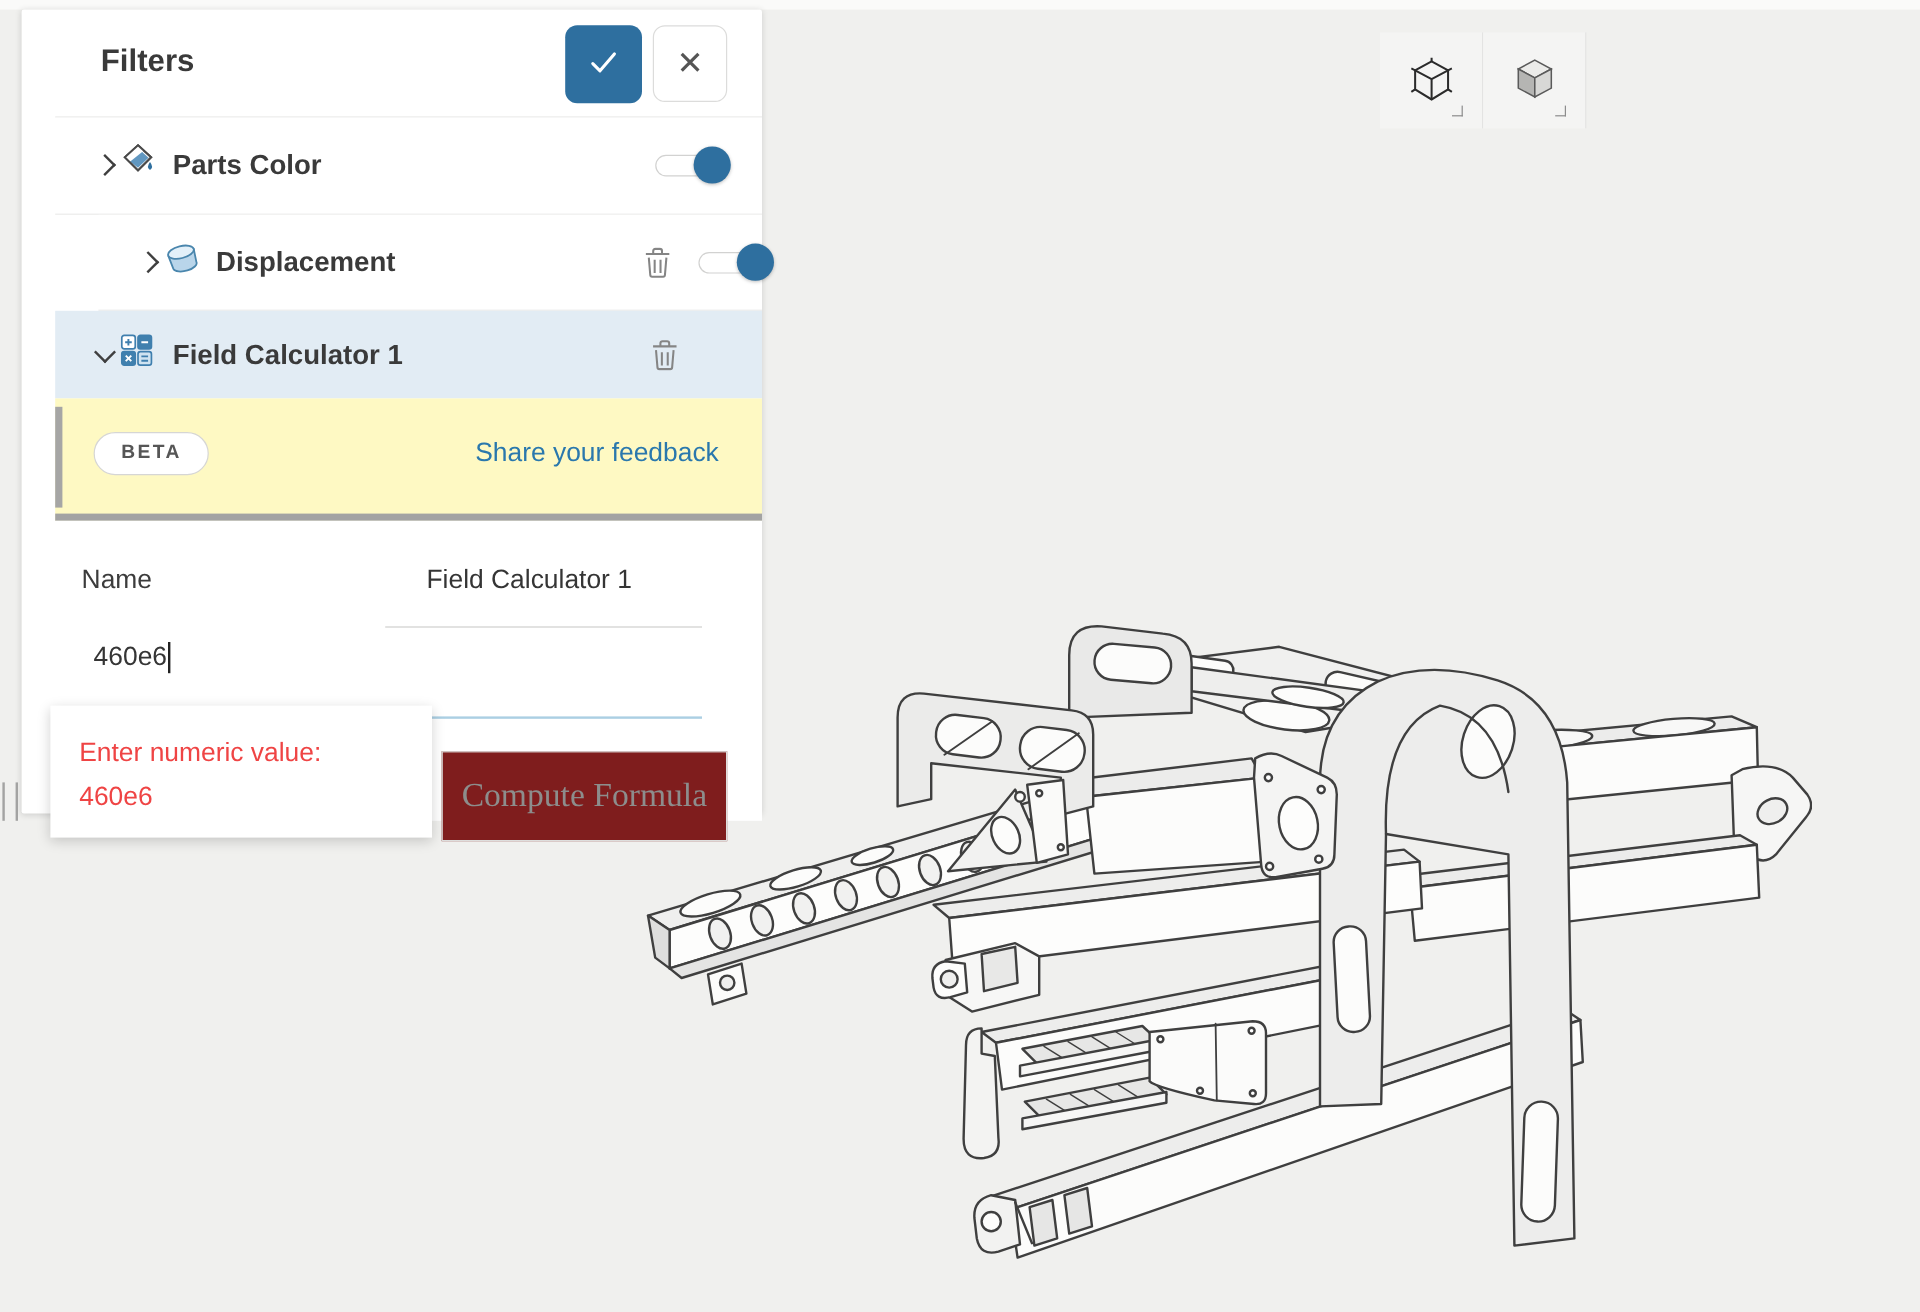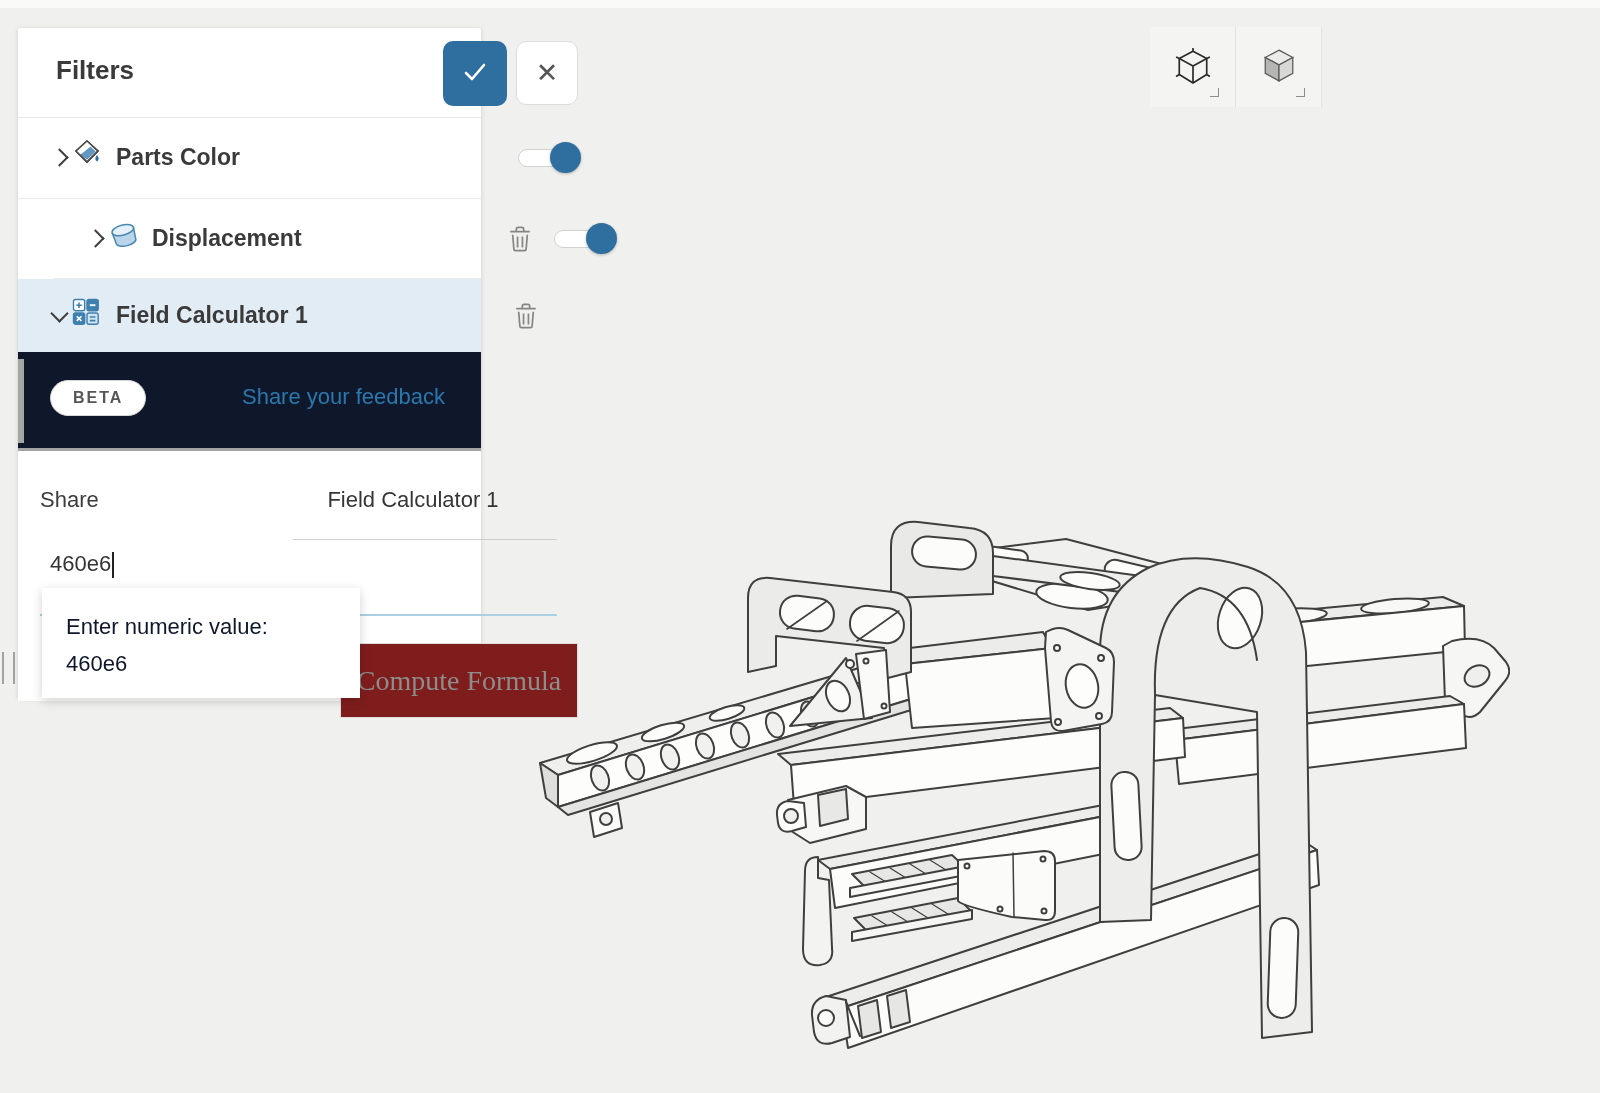--- a/index.html
+++ b/index.html
@@ -7,23 +7,24 @@
     width:1600px;height:1093px;position:relative;overflow:hidden;
     background:#f0f0ee;
     font-family:"Liberation Sans", sans-serif;
     -webkit-font-smoothing:antialiased;
     color:#3c3c3c;
   }
   .top-band{position:absolute;left:0;top:0;width:1600px;height:8px;background:#fafaf9;}
 
   
   .panel{
-    position:absolute;left:18px;top:28px;width:463px;height:670px;
+    position:absolute;left:18px;top:8px;width:589px;height:670px;
     background:#ffffff;border-radius:2px;
     box-shadow:0 1px 5px rgba(0,0,0,0.14);
+    padding-left:28px;
   }
   .panel-header{
     position:relative;height:89px;border-bottom:1px solid #e8e8e7;
   }
   .panel-title{
     position:absolute;left:38px;top:27px;font-size:26px;font-weight:bold;color:#3a3a3a;
   }
   .btn-apply{
     position:absolute;left:425px;top:13px;width:64px;height:65px;border-radius:10px;
     background:#2e6f9f;border:none;display:flex;align-items:center;justify-content:center;cursor:pointer;
@@ -48,21 +49,21 @@
   .trash{position:absolute;}
   .toggle{
     position:absolute;left:500px;width:50px;height:18px;border-radius:10px;
     background:#fff;border:1px solid #d2d2d1;box-sizing:border-box;cursor:pointer;
   }
   .toggle .knob{
     position:absolute;right:-14px;top:-8px;width:31px;height:31px;border-radius:50%;
     background:#2e6f9f;box-shadow:0 1px 3px rgba(0,0,0,0.25);
   }
   .beta-section{
-    position:relative;height:96px;background:#0f172a;border-bottom:3px solid #a3a3a3;
+    position:relative;height:96px;background:#fef9c3;border-bottom:6px solid #a3a3a3;
   }
   .scroll-thumb{
     position:absolute;left:0;top:7px;width:6px;height:84px;background:#a6a6a5;
   }
   .beta-pill{
     position:absolute;left:32px;top:28px;padding:8px 22px;border:1px solid #d6d6d5;border-radius:999px;
     background:#fff;font-size:16px;font-weight:bold;letter-spacing:2px;color:#565656;
   }
   .feedback-link{
     position:absolute;right:36px;top:32px;font-size:22px;color:#2a78ad;cursor:pointer;text-decoration:none;
@@ -76,21 +77,21 @@
   .formula-underline{position:absolute;left:22px;top:163px;width:517px;height:2px;background:#abcfe3;}
   .btn-compute{
     position:absolute;left:322px;top:192px;width:238px;height:75px;
     background:#7f1d1d;border:1px solid #dededd;color:#8d8d8c;font-size:28px;
     font-family:Liberation Serif, serif;cursor:pointer;
   }
   .tooltip{
     position:absolute;left:42px;top:588px;width:318px;height:110px;background:#fff;
     box-shadow:0 3px 10px rgba(0,0,0,0.18);z-index:50;box-sizing:border-box;padding:20px 0 0 24px;
   }
-  .tooltip div{font-size:22px;color:#0f172a;line-height:37px;}
+  .tooltip div{font-size:22px;color:#ef4444;line-height:37px;}
 
   .resize-handle{
     position:absolute;left:2px;top:652px;width:9px;height:32px;
     border-left:2px solid #a3a3a2;border-right:2px solid #a3a3a2;cursor:col-resize;
   }
 
   
   .vp-toolbar{position:absolute;left:1150px;top:27px;display:flex;}
   .vp-btn{
     position:relative;width:86px;height:80px;background:#f4f4f3;border:none;
@@ -313,21 +314,21 @@
     </span>
   </div>
 
   <div class="beta-section">
     <span class="scroll-thumb"></span>
     <span class="beta-pill">BETA</span>
     <a class="feedback-link">Share your feedback</a>
   </div>
 
   <div class="form-area">
-    <span class="name-label">Share</span>
+    <span class="name-label">Name</span>
     <span class="name-value">Field Calculator 1</span>
     <span class="name-underline"></span>
     <span class="formula-text"><span>460e6</span><span class="caret"></span></span>
     <span class="formula-underline"></span>
     <button class="btn-compute">Compute Formula</button>
   </div>
 </div>
 
 <div class="tooltip">
   <div>Enter numeric value:</div>

